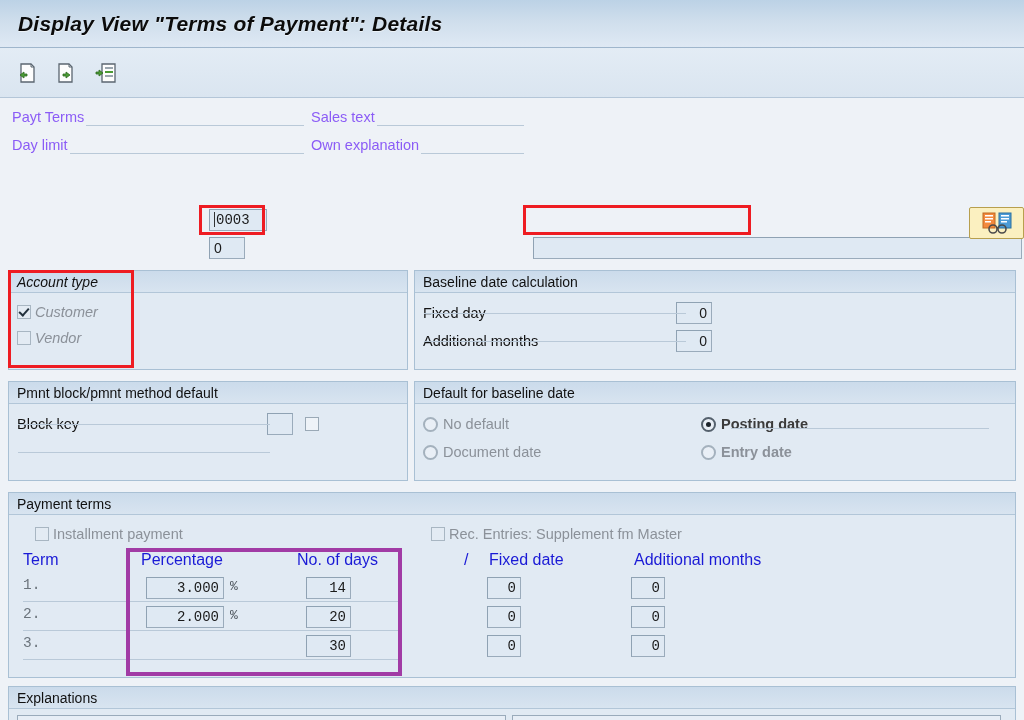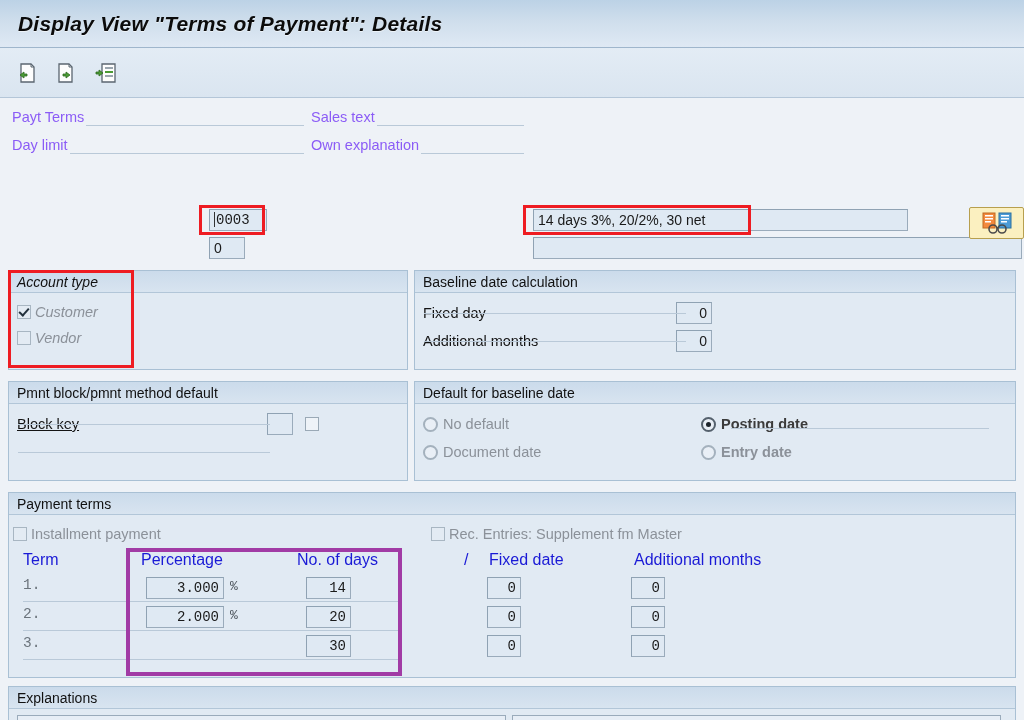--- a/index.html
+++ b/index.html
@@ -288,23 +288,20 @@
         <span class="flabel">Payt Terms</span>
         <span class="dotline"></span>
       </div>
       <div class="abs" style="left:203px; top:111px; z-index:10;">
         <div class="inp mono" style="width:58px;"><span class="caret"></span><span>0003</span></div>
       </div>
 
       <div class="frow" style="position:absolute; left:305px; top:6px; width:215px;">
         <span class="flabel" style="padding-left:0;">Sales text</span>
         <span class="dotline"></span>
-      </div>
-      <div class="abs" style="left:527px; top:111px; z-index:10;">
-        <div class="inp" style="width:375px;"><span>14 days 3%, 20/2%, 30 net</span></div>
       </div>
 
       <div class="frow" style="position:absolute; left:0; top:34px; width:300px;">
         <span class="flabel">Day limit</span>
         <span class="dotline"></span>
       </div>
       <div class="abs" style="left:203px; top:139px;">
         <div class="inp" style="width:36px;"><span>0</span></div>
       </div>
 
@@ -363,21 +360,21 @@
       </div>
     </div>
 
     <div class="abs" style="left:424px; top:215px; width:262px; border-bottom:1px solid #b9c9d8;"></div>
     <div class="abs" style="left:424px; top:243px; width:262px; border-bottom:1px solid #b9c9d8;"></div>
 
     <div class="grp" style="left:8px; top:283px; width:400px; height:100px;">
       <div class="ghead">Pmnt block/pmnt method default</div>
       <div class="gbody">
         <div class="grow">
-          <span class="lbl" style="width:250px;text-decoration:underline;">Block key</span>
+          <span class="lbl" style="width:250px;">Block key</span>
           <span class="inp" style="width:26px;"><span></span></span>
           <span class="cb" style="margin-left:12px;"></span>
         </div>
       </div>
     </div>
     <div class="abs" style="left:18px; top:326px; width:252px; border-bottom:1px solid #b9c9d8;"></div>
     <div class="abs" style="left:18px; top:354px; width:252px; border-bottom:1px solid #b9c9d8;"></div>
 
     <div class="grp" style="left:414px; top:283px; width:602px; height:100px;">
       <div class="ghead">Default for baseline date</div>
@@ -405,21 +402,21 @@
           </div>
         </div>
       </div>
     </div>
     <div class="abs" style="left:731px; top:330px; width:258px; border-bottom:1px solid #b9c9d8;"></div>
 
     <div class="grp" style="left:8px; top:394px; width:1008px; height:186px;">
       <div class="ghead">Payment terms</div>
       <div class="gbody" style="padding:0;">
 
-        <div style="position:absolute; left:4px; top:6px;" class="cbrow">
+        <div style="position:absolute; left:26px; top:6px;" class="cbrow">
           <span class="cb disabled"></span>
           <span class="cbl">Installment payment</span>
         </div>
         <div style="position:absolute; left:422px; top:6px;" class="cbrow">
           <span class="cb disabled"></span>
           <span class="cbl">Rec. Entries: Supplement fm Master</span>
         </div>
 
         <div class="abs colhdr" style="left:14px; top:36px;">Term</div>
         <div class="abs colhdr" style="left:132px; top:36px;">Percentage</div>

